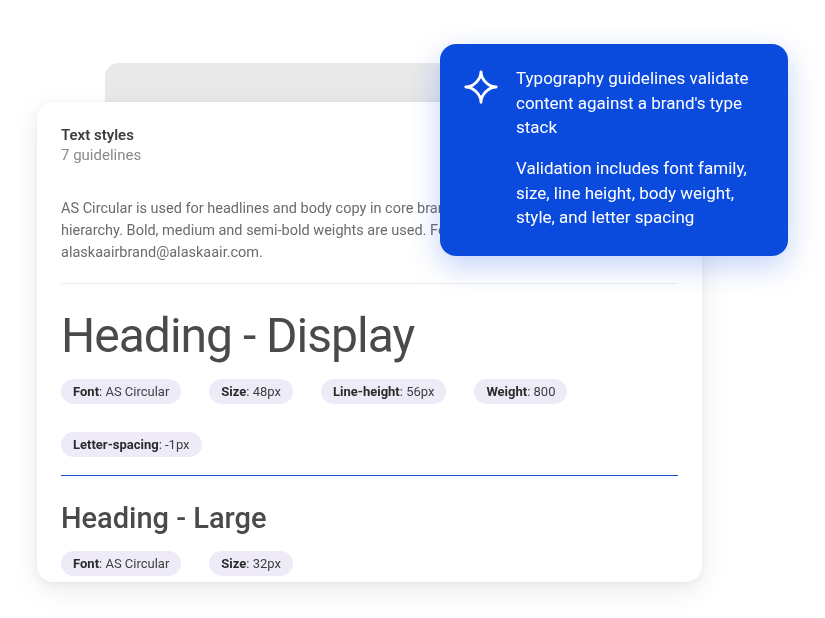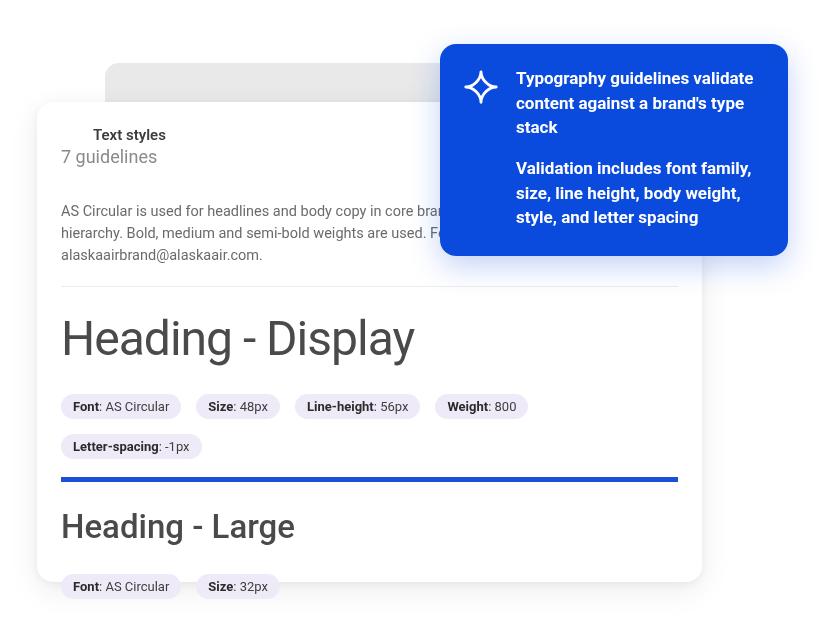--- a/index.html
+++ b/index.html
@@ -27,62 +27,61 @@
     height: 480px;
     background: #ffffff;
     border-radius: 16px;
     box-shadow: 0 8px 30px rgba(0,0,0,0.08), 0 2px 8px rgba(0,0,0,0.05);
     padding: 24px 24px 0 24px;
   }
   .card-title {
     font-size: 15px;
     font-weight: 600;
     color: #3d3d3d;
-    margin-left: 32px;
   }
   .card-sub {
-    font-size: 18px;
+    font-size: 15px;
     color: #8a8a8a;
     margin-top: 2px;
   }
   .card-desc {
     margin-top: 34px;
     font-size: 14.5px;
     line-height: 1.5;
     color: #6b6b6b;
     max-width: 620px;
   }
   .rule {
     border: none;
     border-top: 1px solid #ececec;
     margin-top: 20px;
   }
   .style-block {
     padding-top: 26px;
     padding-bottom: 18px;
-    border-bottom: 5px solid #1d4ed8;
+    border-bottom: 1px solid #1d4ed8;
   }
   .style-display {
     font-size: 48px;
     font-weight: 400;
     color: #4a4a4a;
     letter-spacing: -1px;
     line-height: 1.1;
   }
   .style-large {
-    font-size: 33px;
+    font-size: 29px;
     font-weight: 500;
     color: #4a4a4a;
     line-height: 1.15;
   }
   .tags {
     display: flex;
     flex-wrap: wrap;
-    gap: 15px;
-    margin-top: 28px;
+    gap: 28px;
+    margin-top: 16px;
   }
   .tag {
     background: #efeaf8;
     color: #3e3e3e;
     font-size: 13px;
     padding: 5px 12px;
     border-radius: 14px;
     white-space: nowrap;
   }
   .tag b {
@@ -102,21 +101,21 @@
     gap: 16px;
     box-shadow: 0 10px 30px rgba(10,75,222,0.25);
   }
   .callout-icon {
     flex: 0 0 38px;
     height: 38px;
     margin-top: 2px;
   }
   .callout-text p {
     font-size: 17px;
-    font-weight: 700;
+    font-weight: 400;
     line-height: 1.45;
   }
   .callout-text p + p {
     margin-top: 16px;
   }
 </style>
 </head>
 <body>
 
 <div class="back-card"></div>

